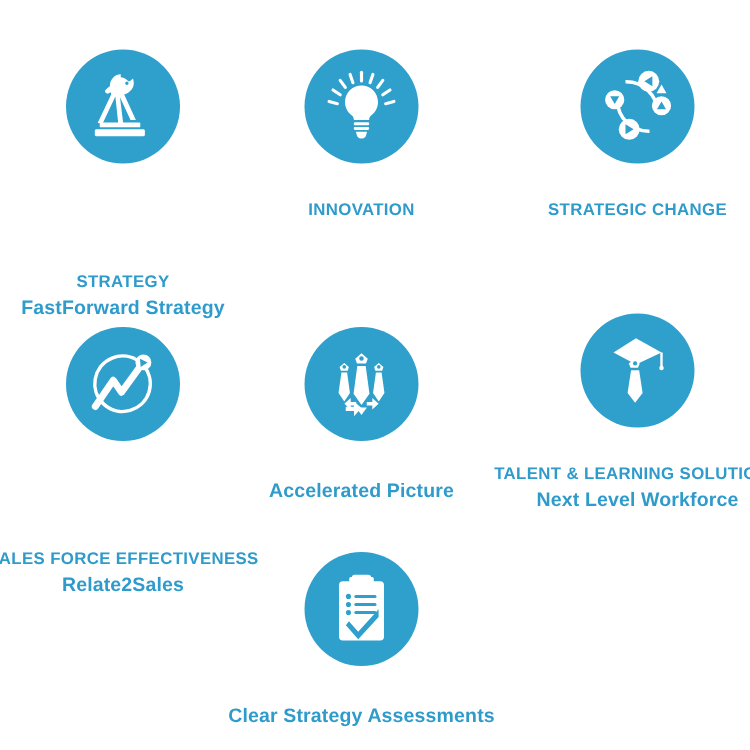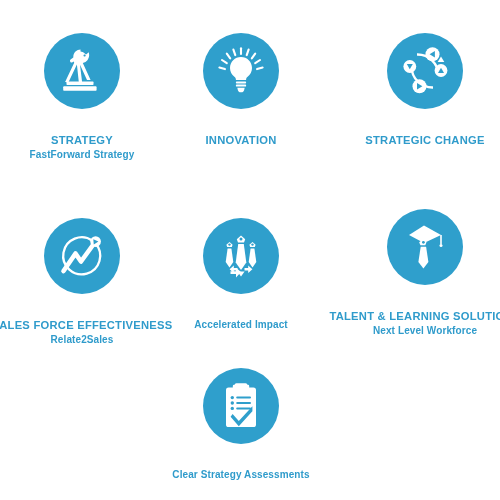--- a/index.html
+++ b/index.html
@@ -15,21 +15,21 @@
     position: absolute;
     width: 166px;
     display: flex;
     flex-direction: column;
     align-items: center;
   }
   .cell.r1 { top: 33px; }
   .cell.r2 { top: 218px; }
   .cell.r2.raised { top: 209px; }
   .cell.r3 { top: 368px; }
-  .cell.c1 { left: -1px; }
+  .cell.c1 { left: -1px; gap: 48px; }
   .cell.c2 { left: 158px; justify-content: flex-end; }
   .cell.c3 { left: 342px; }
 
   .badge {
     width: 76px; height: 76px;
     border-radius: 50%;
     background: #2f9fcc;
     display: flex; align-items: center; justify-content: center;
   }
   .badge svg { display: block; }
@@ -37,21 +37,21 @@
   .labels { margin-top: 24px; text-align: center; line-height: 1.32; }
   .title {
     color: #2f9bcb;
     font-size: 11.2px;
     font-weight: bold;
     letter-spacing: 0.25px;
     white-space: nowrap;
   }
   .subtitle {
     color: #2f9bcb;
-    font-size: 10px;
+    font-size: 13px;
     font-weight: bold;
     letter-spacing: 0.1px;
     white-space: nowrap;
   }
 </style>
 </head>
 <body>
 
 <div id="board">
 
@@ -168,21 +168,21 @@
 
             <path d="M25 41 L30 35.5 L30 39 L35.5 39 L35.5 41.8 L30 41.8 L30 45.3 Z" transform="rotate(180 25 41)"></path>
             <path d="M13.6 38.2 L17.8 34.4 V37 H21.5 V39.4 H17.8 V42 Z"></path>
             <path d="M36.4 38.2 L32.2 34.4 V37 H28.5 V39.4 H32.2 V42 Z"></path>
             <path d="M25 45.6 L21.4 40.6 H28.6 Z"></path>
           </g>
         </svg>
       </span>
     </div>
     <div class="labels">
-      <div class="subtitle">Accelerated Impact</div>
+      <div class="subtitle">Accelerated Picture</div>
     </div>
   </div>
 
   <div class="cell r2 c3 raised">
     <div class="badge">
       <span>
         <svg width="50" height="50" viewBox="0 0 50 50">
           <g fill="#ffffff">
             <path d="M24 3.5 L41 13 L24 21 L9 13 Z"></path>
             <path d="M41 13 L41 22.5" stroke="#ffffff" stroke-width="1.6"></path>

